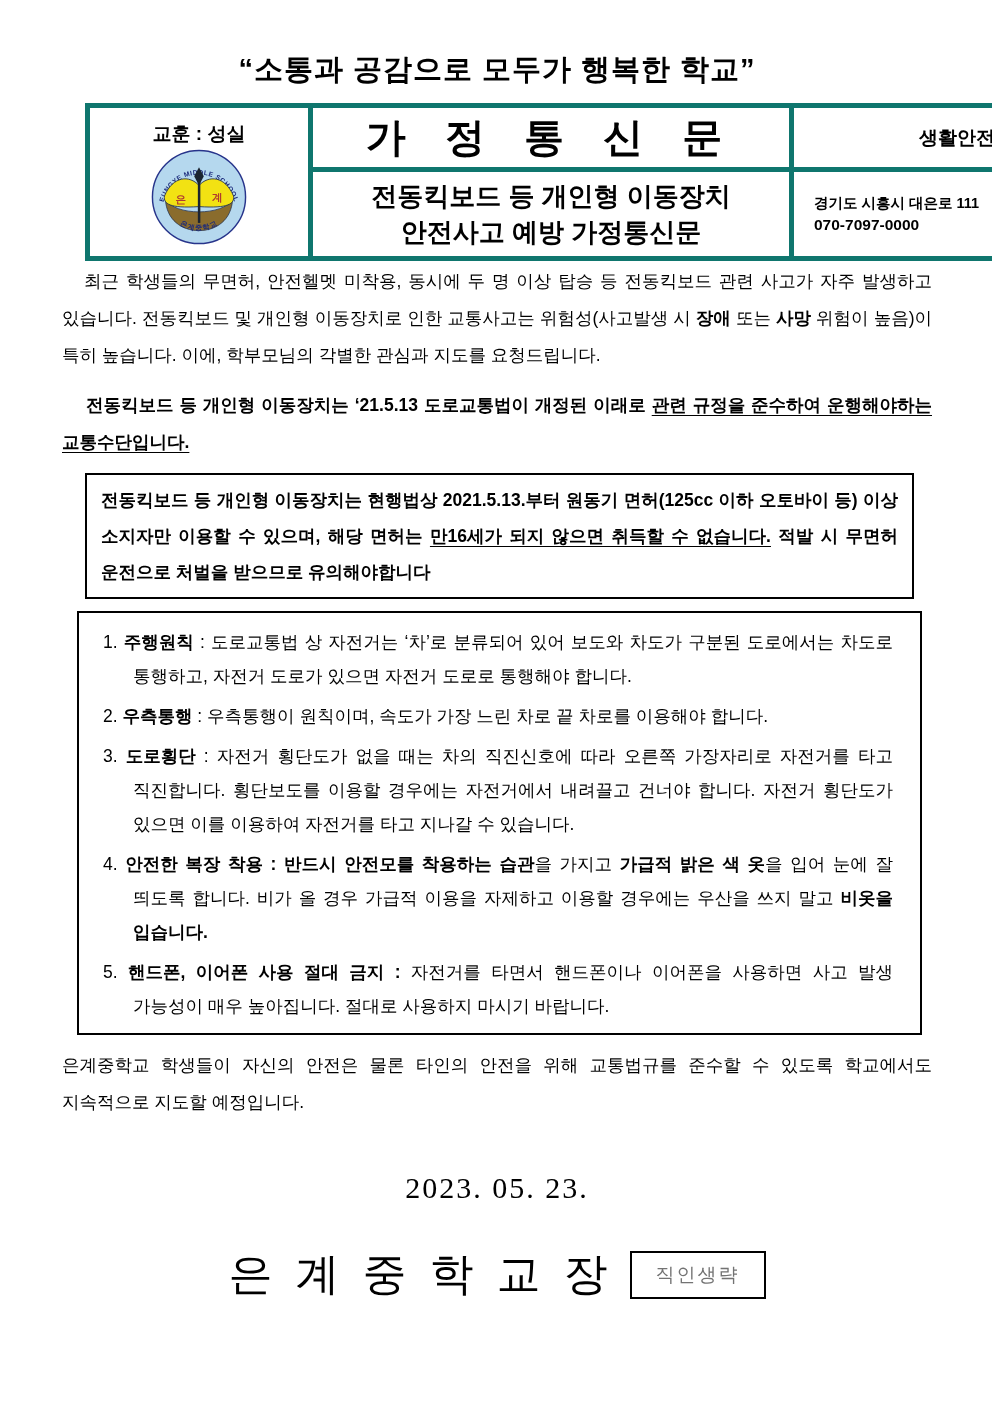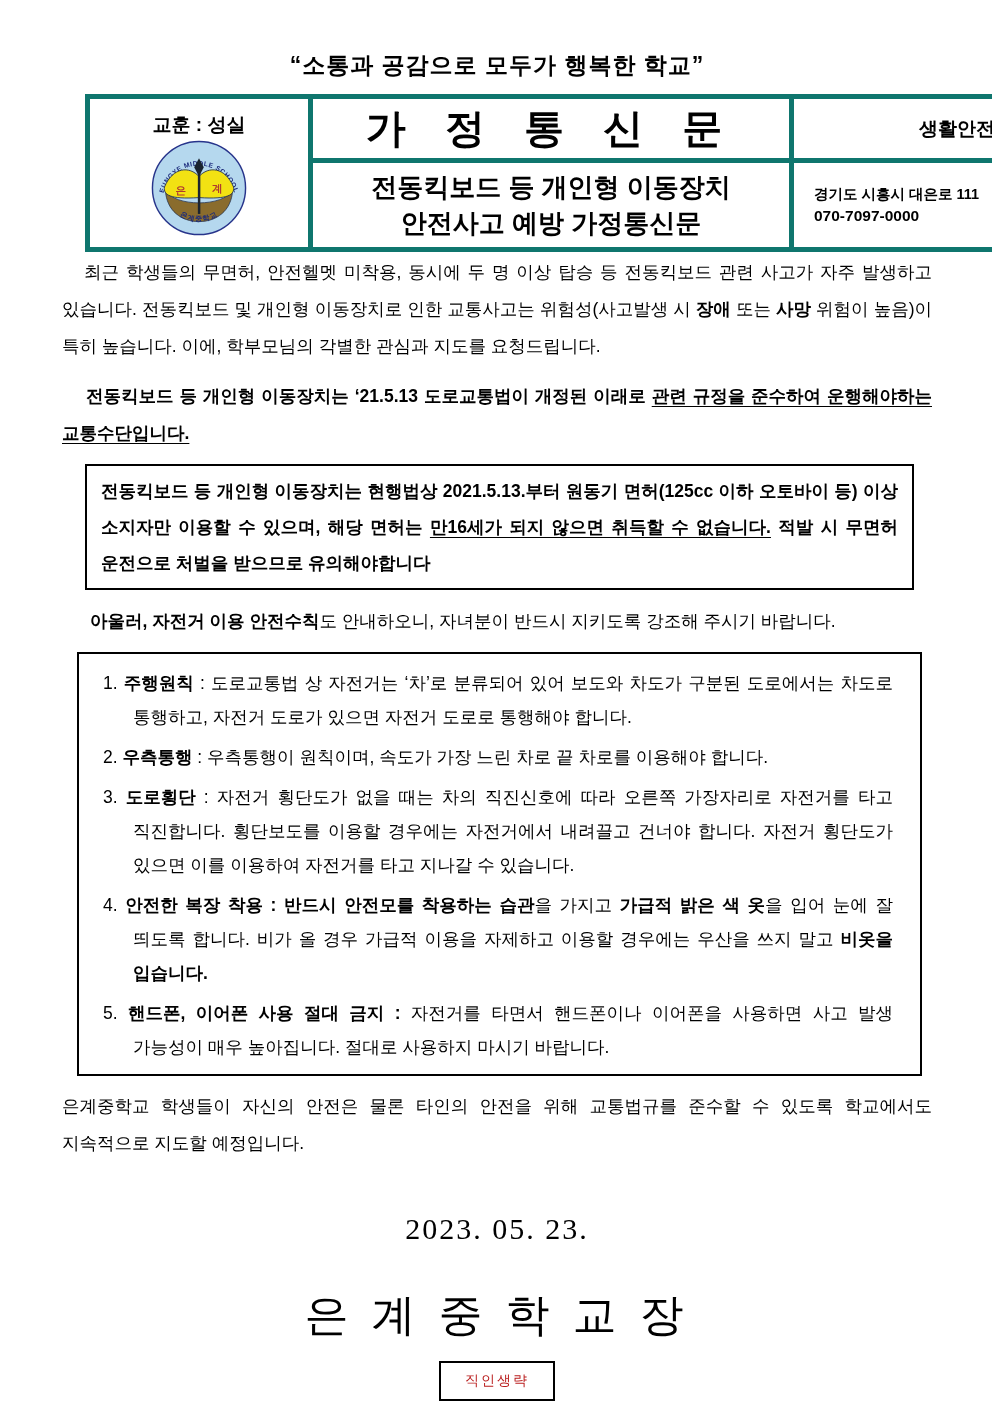--- a/index.html
+++ b/index.html
@@ -3,21 +3,21 @@
 <meta charset="utf-8">
 <style>
   html,body{margin:0;padding:0;background:#ffffff;}
   .page{
     width:992px;height:1403px;box-sizing:border-box;position:relative;
     background:#ffffff;color:#000;overflow:hidden;
     padding:50px 60px 0 62px;
     font-family:"Liberation Sans","DejaVu Sans",sans-serif;
   }
   .slogan{
-    text-align:center;font-weight:bold;font-size:23px;letter-spacing:1px;
+    text-align:center;font-weight:bold;font-size:29px;letter-spacing:1px;
     margin:0 0 13px 0;
   }
   table.header-table{
     border-collapse:collapse;width:836px;margin-left:23px;table-layout:fixed;
   }
   table.header-table td{border:5px solid #0f766e;padding:2px 20px;vertical-align:middle;}
   td.cell-left{width:178px;text-align:center;}
   td.cell-title{width:436px;text-align:center;height:55px;}
   td.cell-dept{width:200px;text-align:right;}
   .motto{font-size:19px;font-weight:bold;margin:4px 0 2px 0;}
@@ -53,29 +53,29 @@
     text-align:justify;margin-bottom:6px;
     padding-left:30px;text-indent:-30px;
   }
   .rule:last-child{margin-bottom:0;}
   .closing{margin-top:12px;}
   .date-line{
     margin-top:50px;text-align:center;font-size:30px;letter-spacing:2px;
     font-family:"Liberation Serif","DejaVu Serif",serif;
   }
   .sig-row{
-    margin-top:40px;display:flex;justify-content:center;align-items:center;gap:16px;flex-direction:column;
+    margin-top:40px;display:flex;justify-content:center;align-items:center;gap:16px;
   }
   .signer{
     font-family:"Liberation Serif","DejaVu Serif",serif;
     font-size:44px;letter-spacing:6px;white-space:nowrap;
   }
   .stamp{
-    border:2px solid #000;padding:9px 24px;font-size:14px;letter-spacing:2px;
-    color:#b91c1c;white-space:nowrap;
+    border:2px solid #000;padding:9px 24px;font-size:19px;letter-spacing:2px;
+    color:#737373;white-space:nowrap;
   }
 </style>
 </head>
 <body>
 
 <div class="page">
 
   <div class="slogan">“소통과 공감으로 모두가 행복한 학교”</div>
 
   <table class="header-table">
@@ -122,21 +122,20 @@
   </tbody>
     </table>
 
 
   <p class="para p-intro"><span>최근 학생들의 무면허, 안전헬멧 미착용, 동시에 두 명 이상 탑승 등 전동킥보드 관련 사고가 자주 발생하고 있습니다. 전동킥보드 및 개인형 이동장치로 인한 교통사고는 위험성(사고발생 시 </span><span class="b">장애</span><span> 또는 </span><span class="b">사망</span><span> 위험이 높음)이 특히 높습니다. 이에, 학부모님의 각별한 관심과 지도를 요청드립니다.</span></p>
 
   <p class="para p-law"><span class="b">전동킥보드 등 개인형 이동장치는 ‘21.5.13 도로교통법이 개정된 이래로 </span><span class="b u">관련 규정을 준수하여 운행해야하는 교통수단입니다.</span></p>
 
   <div class="box box1"><span class="b">전동킥보드 등 개인형 이동장치는 현행법상 2021.5.13.부터 원동기 면허(125cc 이하 오토바이 등) 이상 소지자만 이용할 수 있으며, 해당 면허는 </span><span class="b u">만16세가 되지 않으면 취득할 수 없습니다.</span><span class="b"> 적발 시 무면허 운전으로 처벌을 받으므로 유의해야합니다</span></div>
 
-  <p class="para p-bike"><span class="b">아울러, 자전거 이용 안전수칙</span><span>도 안내하오니, 자녀분이 반드시 지키도록 강조해 주시기 바랍니다.</span></p>
 
   <div class="box box2">
     <div class="rule"><span>1. </span><span class="b">주행원칙</span><span> : 도로교통법 상 자전거는 ‘차’로 분류되어 있어 보도와 차도가 구분된 도로에서는 차도로 통행하고, 자전거 도로가 있으면 자전거 도로로 통행해야 합니다.</span></div>
     <div class="rule"><span>2. </span><span class="b">우측통행</span><span> : 우측통행이 원칙이며, 속도가 가장 느린 차로 끝 차로를 이용해야 합니다.</span></div>
     <div class="rule"><span>3. </span><span class="b">도로횡단</span><span> : 자전거 횡단도가 없을 때는 차의 직진신호에 따라 오른쪽 가장자리로 자전거를 타고 직진합니다. 횡단보도를 이용할 경우에는 자전거에서 내려끌고 건너야 합니다. 자전거 횡단도가 있으면 이를 이용하여 자전거를 타고 지나갈 수 있습니다.</span></div>
     <div class="rule"><span>4. </span><span class="b">안전한 복장 착용 : 반드시 안전모를 착용하는 습관</span><span>을 가지고 </span><span class="b">가급적 밝은 색 옷</span><span>을 입어 눈에 잘 띄도록 합니다. 비가 올 경우 가급적 이용을 자제하고 이용할 경우에는 우산을 쓰지 말고 </span><span class="b">비옷을 입습니다.</span></div>
     <div class="rule"><span>5. </span><span class="b">핸드폰, 이어폰 사용 절대 금지 : </span><span>자전거를 타면서 핸드폰이나 이어폰을 사용하면 사고 발생 가능성이 매우 높아집니다. 절대로 사용하지 마시기 바랍니다.</span></div>
   </div>
 
   <p class="para closing">은계중학교 학생들이 자신의 안전은 물론 타인의 안전을 위해 교통법규를 준수할 수 있도록 학교에서도 지속적으로 지도할 예정입니다.</p>

